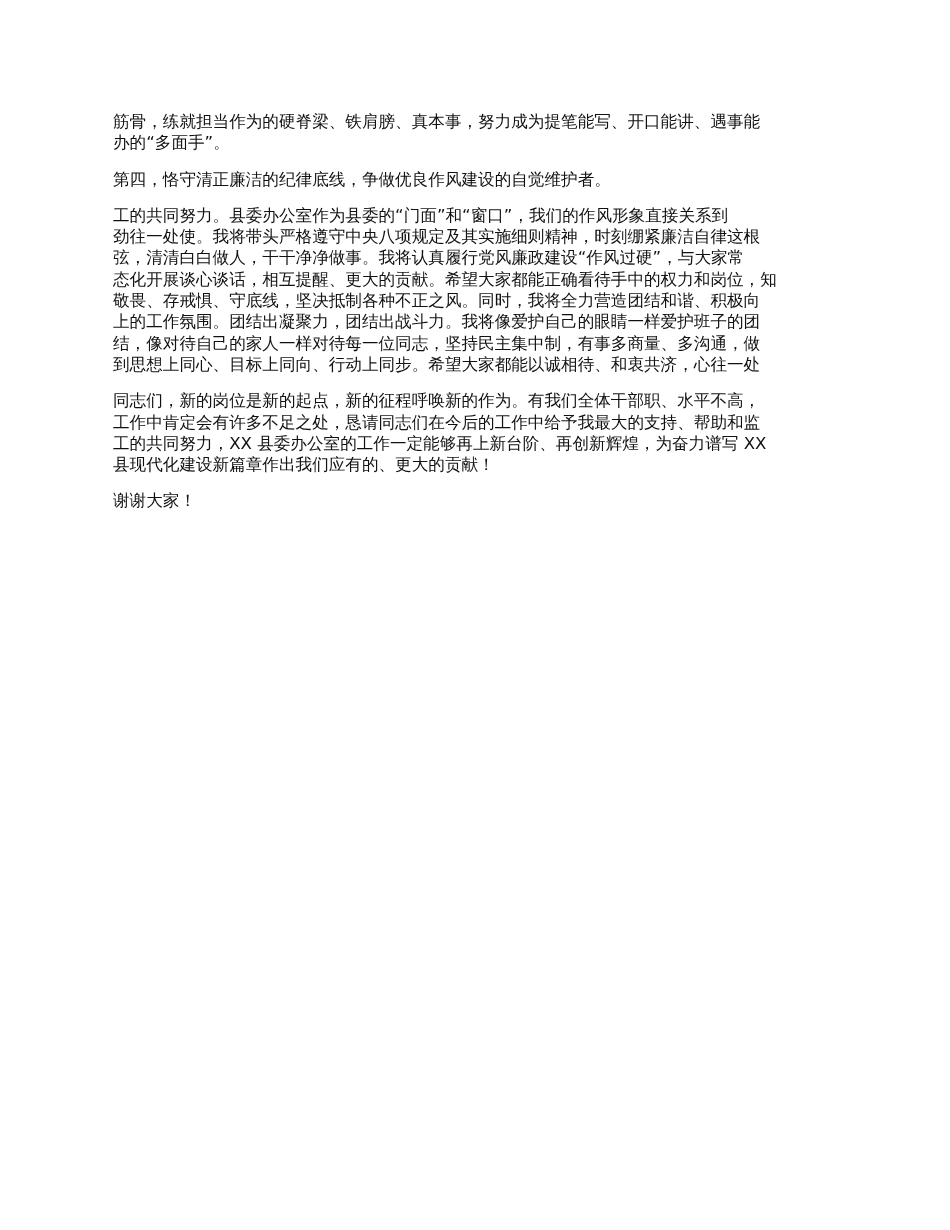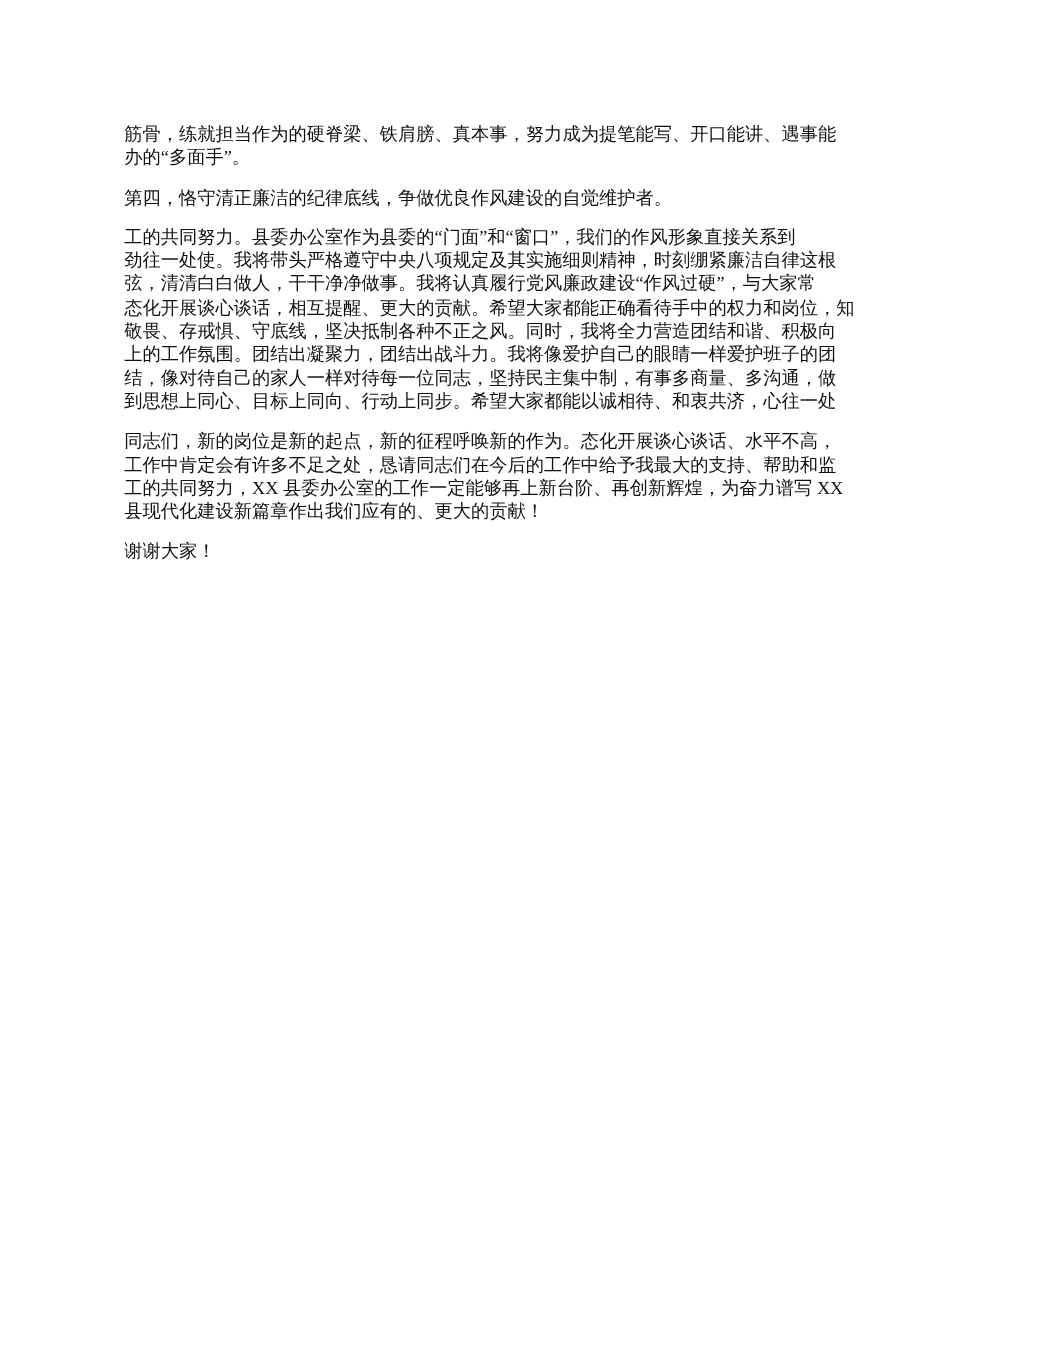--- a/index.html
+++ b/index.html
@@ -19,21 +19,20 @@
     top: 111px;
     width: 745px;
     font-family: "DejaVu Sans", "Liberation Sans", sans-serif;
     font-size: 16.6px;
     line-height: 21.3px;
     color: #111111;
   }
   .para {
     margin: 0 0 15px 0;
     white-space: nowrap;
-    font-family: Liberation Serif, serif;
   }
   .line {
     display: block;
     white-space: nowrap;
   }
 </style>
 </head>
 <body>
 
 <div class="page">
@@ -52,21 +51,21 @@
     <span class="line">劲往一处使。我将带头严格遵守中央八项规定及其实施细则精神，时刻绷紧廉洁自律这根</span>
     <span class="line">弦，清清白白做人，干干净净做事。我将认真履行党风廉政建设“作风过硬”，与大家常</span>
     <span class="line">态化开展谈心谈话，相互提醒、更大的贡献。希望大家都能正确看待手中的权力和岗位，知</span>
     <span class="line">敬畏、存戒惧、守底线，坚决抵制各种不正之风。同时，我将全力营造团结和谐、积极向</span>
     <span class="line">上的工作氛围。团结出凝聚力，团结出战斗力。我将像爱护自己的眼睛一样爱护班子的团</span>
     <span class="line">结，像对待自己的家人一样对待每一位同志，坚持民主集中制，有事多商量、多沟通，做</span>
     <span class="line">到思想上同心、目标上同向、行动上同步。希望大家都能以诚相待、和衷共济，心往一处</span>
   </p>
 
   <p class="para">
-    <span class="line">同志们，新的岗位是新的起点，新的征程呼唤新的作为。态化开展谈心谈话、水平不高，</span>
+    <span class="line">同志们，新的岗位是新的起点，新的征程呼唤新的作为。有我们全体干部职、水平不高，</span>
     <span class="line">工作中肯定会有许多不足之处，恳请同志们在今后的工作中给予我最大的支持、帮助和监</span>
     <span class="line">工的共同努力，XX 县委办公室的工作一定能够再上新台阶、再创新辉煌，为奋力谱写 XX</span>
     <span class="line">县现代化建设新篇章作出我们应有的、更大的贡献！</span>
   </p>
 
   <p class="para">
     <span class="line">谢谢大家！</span>
   </p>
 
 </div>

